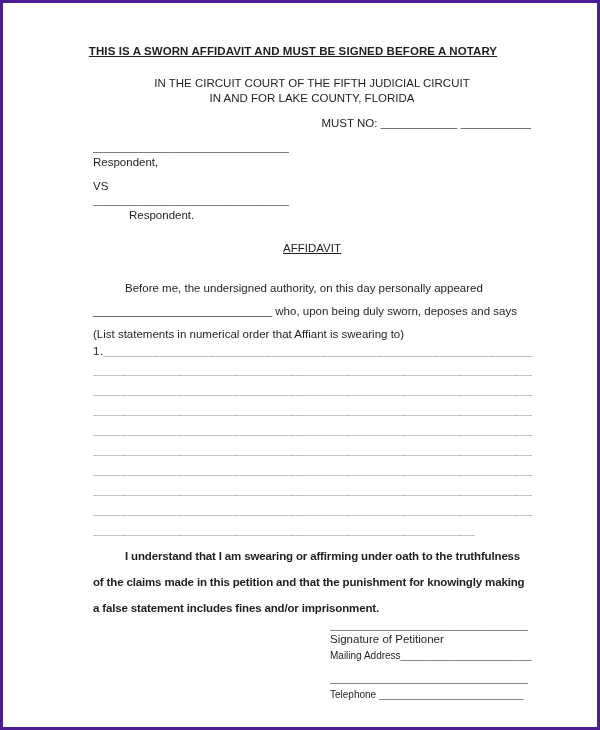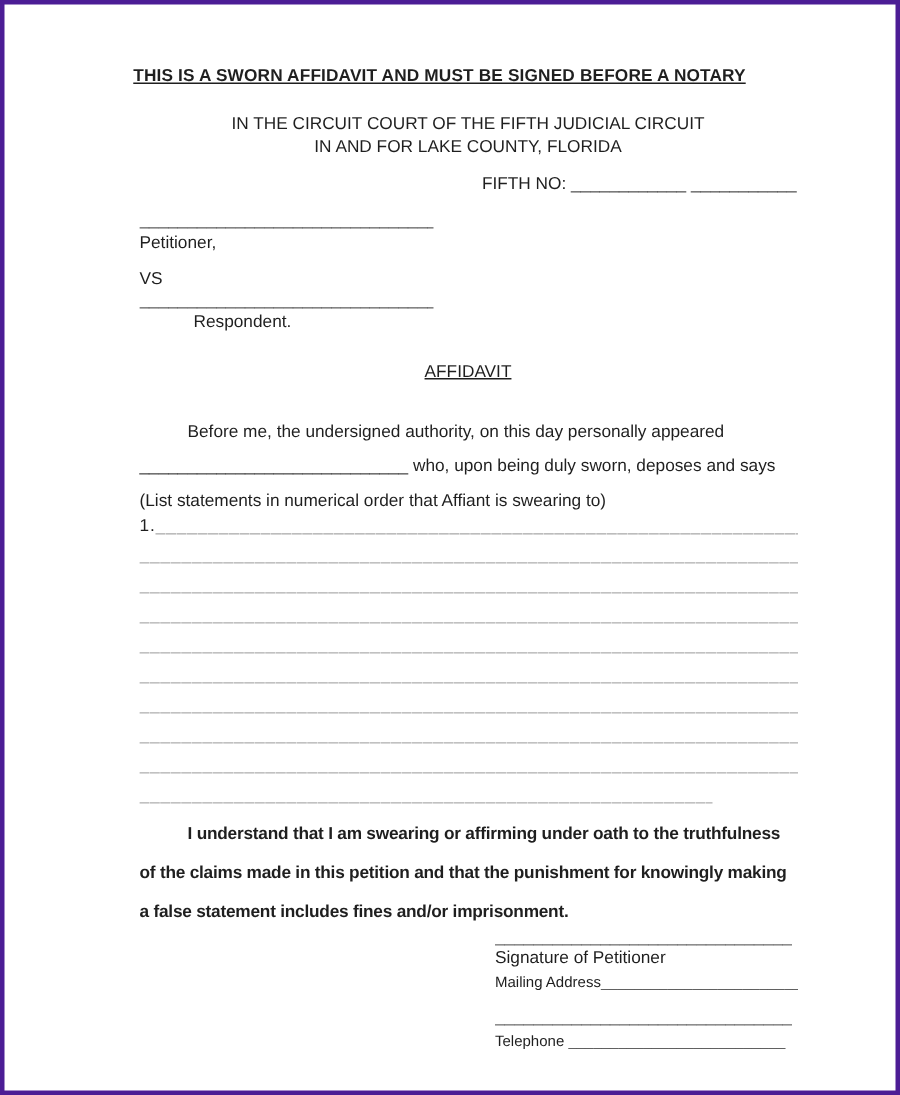--- a/index.html
+++ b/index.html
@@ -59,25 +59,25 @@
 <body>
 
 <div class="page">
 
   <div class="abs doc-title center u">THIS IS A SWORN AFFIDAVIT AND MUST BE SIGNED BEFORE A NOTARY</div>
 
   <div class="abs court1 center">IN THE CIRCUIT COURT OF THE FIFTH JUDICIAL CIRCUIT</div>
   <div class="abs court2 center">IN AND FOR LAKE COUNTY, FLORIDA</div>
 
   <div class="abs case-row right">
-    <span>FIFTH NO: </span><span class="case-blank">____________ ___________</span>
+    <span>MUST NO: </span><span class="case-blank">____________ ___________</span>
   </div>
 
   <div class="abs pet-blank">_______________________________</div>
-  <div class="abs pet-label">Petitioner,</div>
+  <div class="abs pet-label">Respondent,</div>
   <div class="abs vs">VS</div>
   <div class="abs resp-blank">_______________________________</div>
   <div class="abs resp-label">Respondent.</div>
 
   <div class="abs heading center"><span class="u">AFFIDAVIT</span></div>
 
   <div class="abs pre1">Before me, the undersigned authority, on this day personally appeared</div>
   <div class="abs instr">(List statements in numerical order that Affiant is swearing to)</div>
   <div class="abs pre2">
     <span class="appeared-blank">____________________________</span><span> who, upon being duly sworn, deposes and says</span>

